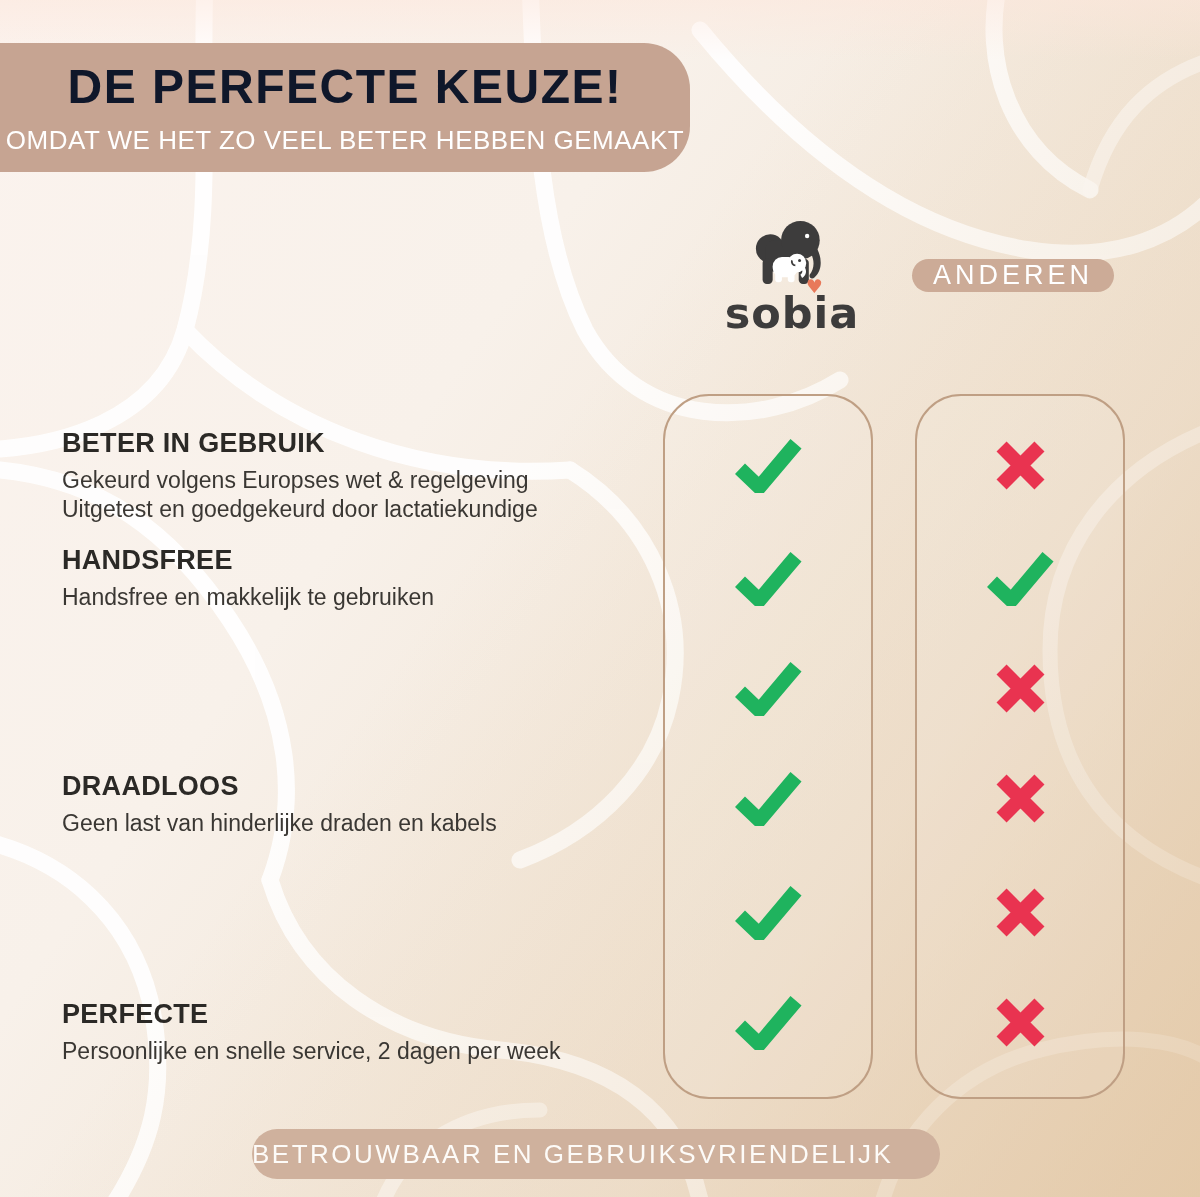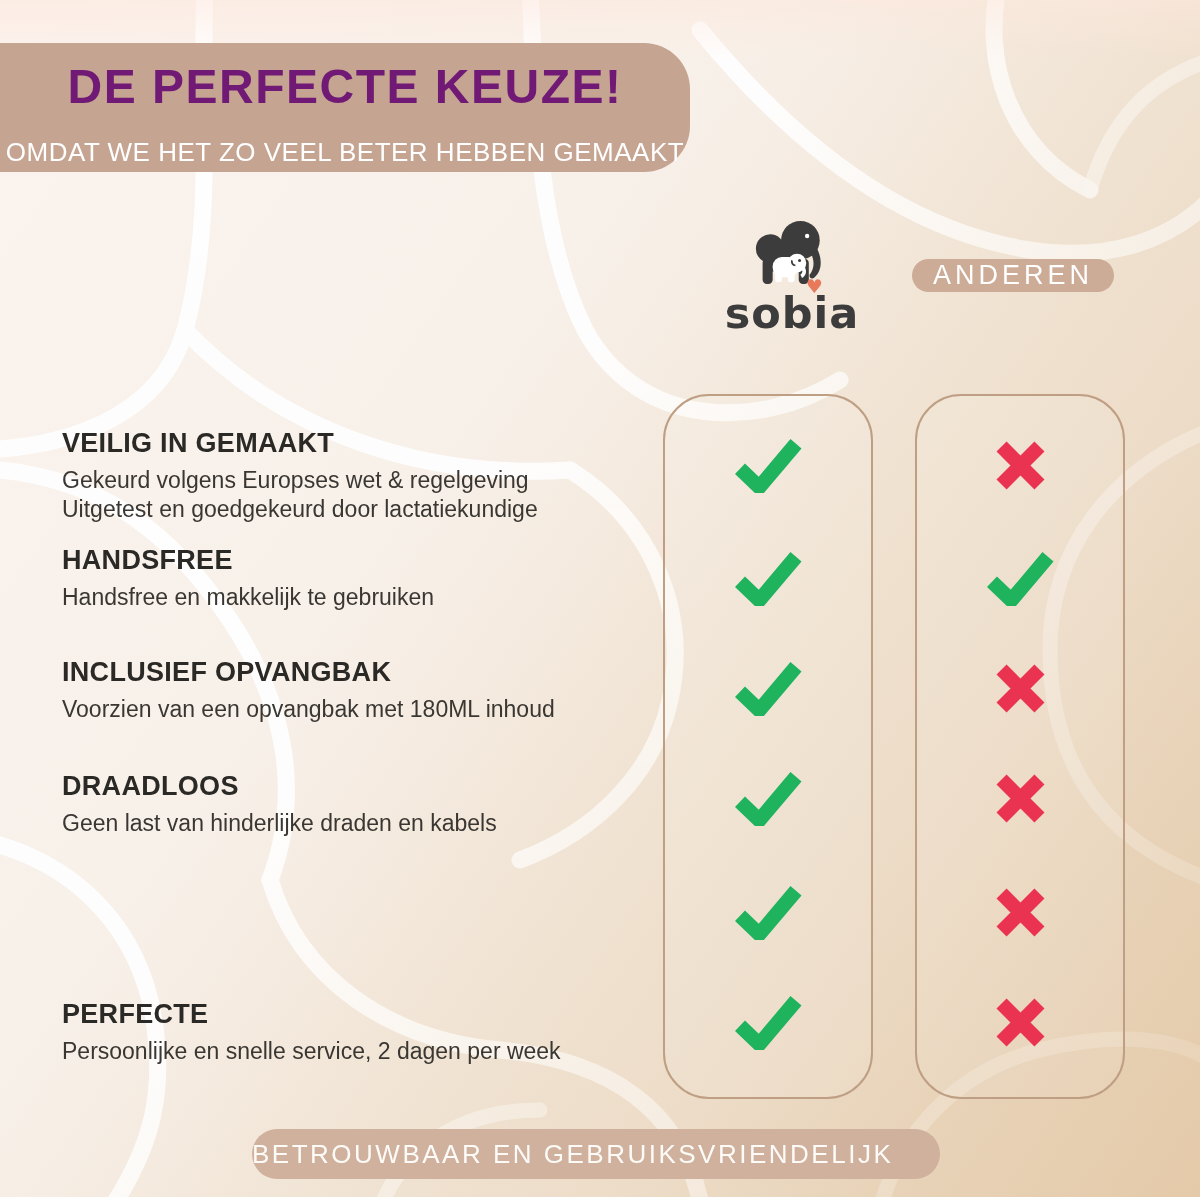--- a/index.html
+++ b/index.html
@@ -13,21 +13,21 @@
     background:
       linear-gradient(180deg, rgba(253,231,220,0.55) 0%, rgba(253,231,220,0) 5%),
       linear-gradient(125deg, rgba(255,255,255,0) 42%, rgba(233,211,184,0.40) 72%, rgba(226,197,160,0.72) 100%);
   }
   
   .banner{
     position:absolute;left:0;top:43px;width:690px;height:129px;
     background:#c6a492;border-radius:0 46px 46px 0;
     display:flex;flex-direction:column;justify-content:center;align-items:center;gap:11px;
   }
-  .banner .title{margin:12px;font-size:48px;font-weight:bold;color:#701a75;letter-spacing:1.5px;white-space:nowrap;text-align:center;}
+  .banner .title{margin:0;font-size:48px;font-weight:bold;color:#0f172a;letter-spacing:1.5px;white-space:nowrap;text-align:center;}
   .banner .subtitle{margin:0;font-size:26px;font-weight:normal;color:#ffffff;letter-spacing:0.5px;white-space:nowrap;}
   
   .logo{position:absolute;left:707px;top:214px;width:170px;text-align:center;}
   .logo svg.elephant{display:block;margin:0 auto;width:84px;height:76px;}
   .wordmark{position:relative;display:inline-block;margin-top:2px;
     font-family:"DejaVu Sans",sans-serif;font-weight:bold;font-size:43px;line-height:1;
     color:#3d3c3c;letter-spacing:1px;}
   .wordmark .heart{
     position:absolute;top:-15px;left:67%;transform:translateX(-50%);
     font-size:19px;color:#e8795a;font-family:"DejaVu Sans",sans-serif;line-height:1;}
@@ -120,32 +120,28 @@
   </div>
 
   <div class="competitor-pill">
     <span>ANDEREN</span>
   </div>
 
   <div class="col c-sobia"></div>
   <div class="col c-anderen"></div>
 
   <div class="feature" style="top:428px">
-    <h3 class="f-title">VEILIG IN GEMAAKT</h3>
+    <h3 class="f-title">BETER IN GEBRUIK</h3>
     <p class="f-desc">Gekeurd volgens Europses wet &amp; regelgeving
 Uitgetest en goedgekeurd door lactatiekundige</p>
   </div>
   <div class="feature" style="top:545px">
     <h3 class="f-title">HANDSFREE</h3>
     <p class="f-desc">Handsfree en makkelijk te gebruiken</p>
   </div>
-  <div class="feature" style="top:657px">
-    <h3 class="f-title">INCLUSIEF OPVANGBAK</h3>
-    <p class="f-desc">Voorzien van een opvangbak met 180ML inhoud</p>
-  </div>
   <div class="feature" style="top:771px">
     <h3 class="f-title">DRAADLOOS</h3>
     <p class="f-desc">Geen last van hinderlijke draden en kabels</p>
   </div>
   <div class="feature" style="top:999px">
     <h3 class="f-title">PERFECTE</h3>
     <p class="f-desc">Persoonlijke en snelle service, 2 dagen per week</p>
   </div>
 
   <div class="mark-cell" style="left:663px;top:433px" data-val="check">

